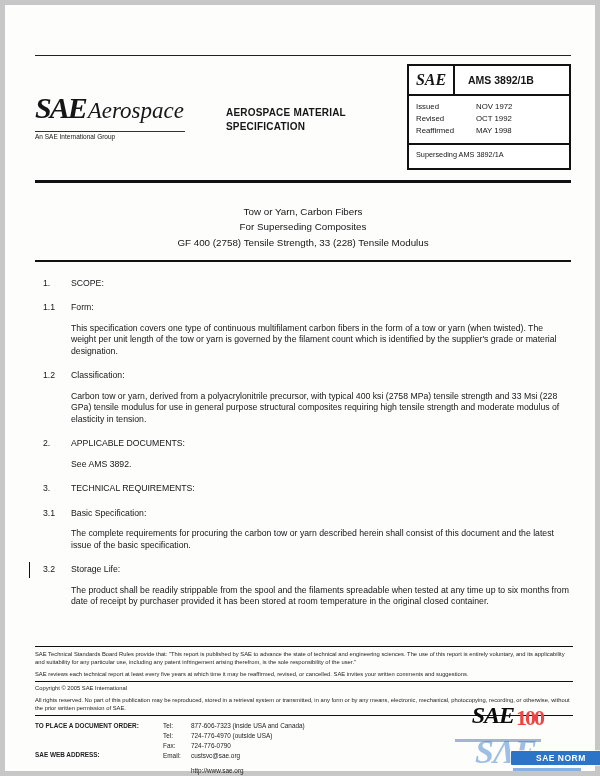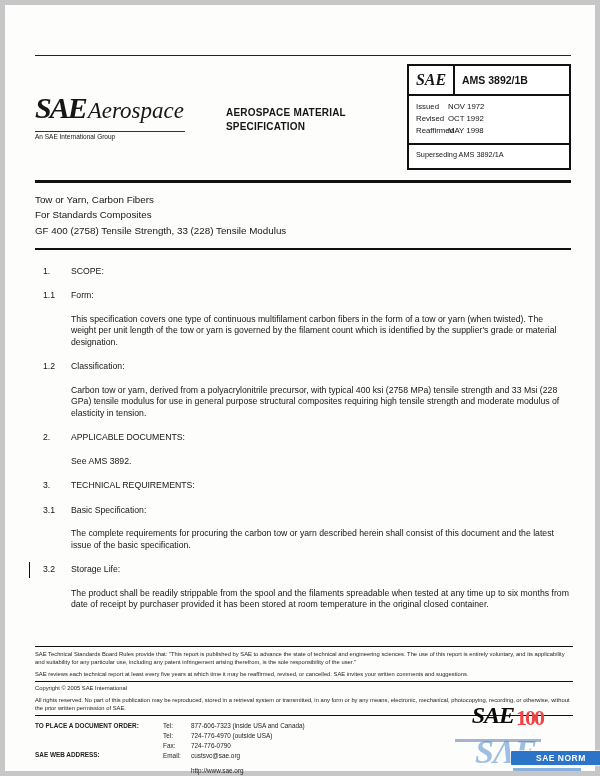--- a/index.html
+++ b/index.html
@@ -48,39 +48,39 @@
   }
   .num-box { margin-left: auto; width: 160px; border: 2px solid #111; background: #fff; }
   .num-top { display: flex; align-items: stretch; border-bottom: 2px solid #111; }
   .num-sae {
     width: 40px; border-right: 2px solid #111;
     font-family: "Liberation Serif", serif;
     font-weight: bold; font-style: italic; font-size: 16px;
     display: flex; align-items: center; justify-content: center;
     padding: 5px 2px;
   }
-  .num-id { font-size: 10.5px; font-weight: bold; display: flex; align-items: center; padding-left: 7px; }
+  .num-id { font-size: 10.5px; font-weight: bold; display: flex; align-items: center; padding-left: 13px; }
   .num-dates { border-bottom: 2px solid #111; padding: 5px 7px 6px; font-size: 7.8px; line-height: 1.55; }
   .date-row { display: flex; }
-  .date-label { width: 32px; }
+  .date-label { width: 60px; }
   .num-super { padding: 5px 7px 9px; font-size: 7.3px; border-radius: 7px; }
 
   
   .title-block {
-    font-size: 9.8px; line-height: 1.55;
-    padding: 9px 0 10px;
+    text-align: center; font-size: 9.8px; line-height: 1.55;
+    padding: 21px 0 10px;
     border-bottom: 2px solid #111;
   }
 
   
   .body-sections { padding: 16px 2px 0 8px; font-size: 8.7px; line-height: 1.32; }
   .section + .section { margin-top: 13px; }
   .sec-head { display: flex; margin-bottom: 9px; position: relative; }
   .sec-num { width: 28px; flex: none; }
-  .sec-body { margin: 12px 0 0 28px; }
+  .sec-body { margin: 0 0 0 28px; }
   .change-bar {
     position: absolute; left: -14px; top: -2px; height: 16px;
     border-left: 1.5px solid #111;
   }
 
   
   .footer-area {
     position: absolute; left: 30px; right: 22px; top: 641px;
     font-size: 5.8px; line-height: 1.45; color: #1d1d1d;
   }
@@ -161,21 +161,21 @@
             <span class="date-label">Reaffirmed</span>
             <span class="date-value">MAY 1998</span>
           </div>
         </div>
         <div class="num-super">Superseding AMS 3892/1A</div>
       </div>
     </div>
 
     <div class="title-block">
       <div>Tow or Yarn, Carbon Fibers</div>
-      <div>For Standards Composites</div>
+      <div>For Superseding Composites</div>
       <div>GF 400 (2758) Tensile Strength, 33 (228) Tensile Modulus</div>
     </div>
 
     <div class="body-sections">
 
       <div class="section">
         <div class="sec-head">
           <span class="sec-num">1.</span>
           <span class="sec-title">SCOPE:</span>
         </div>

